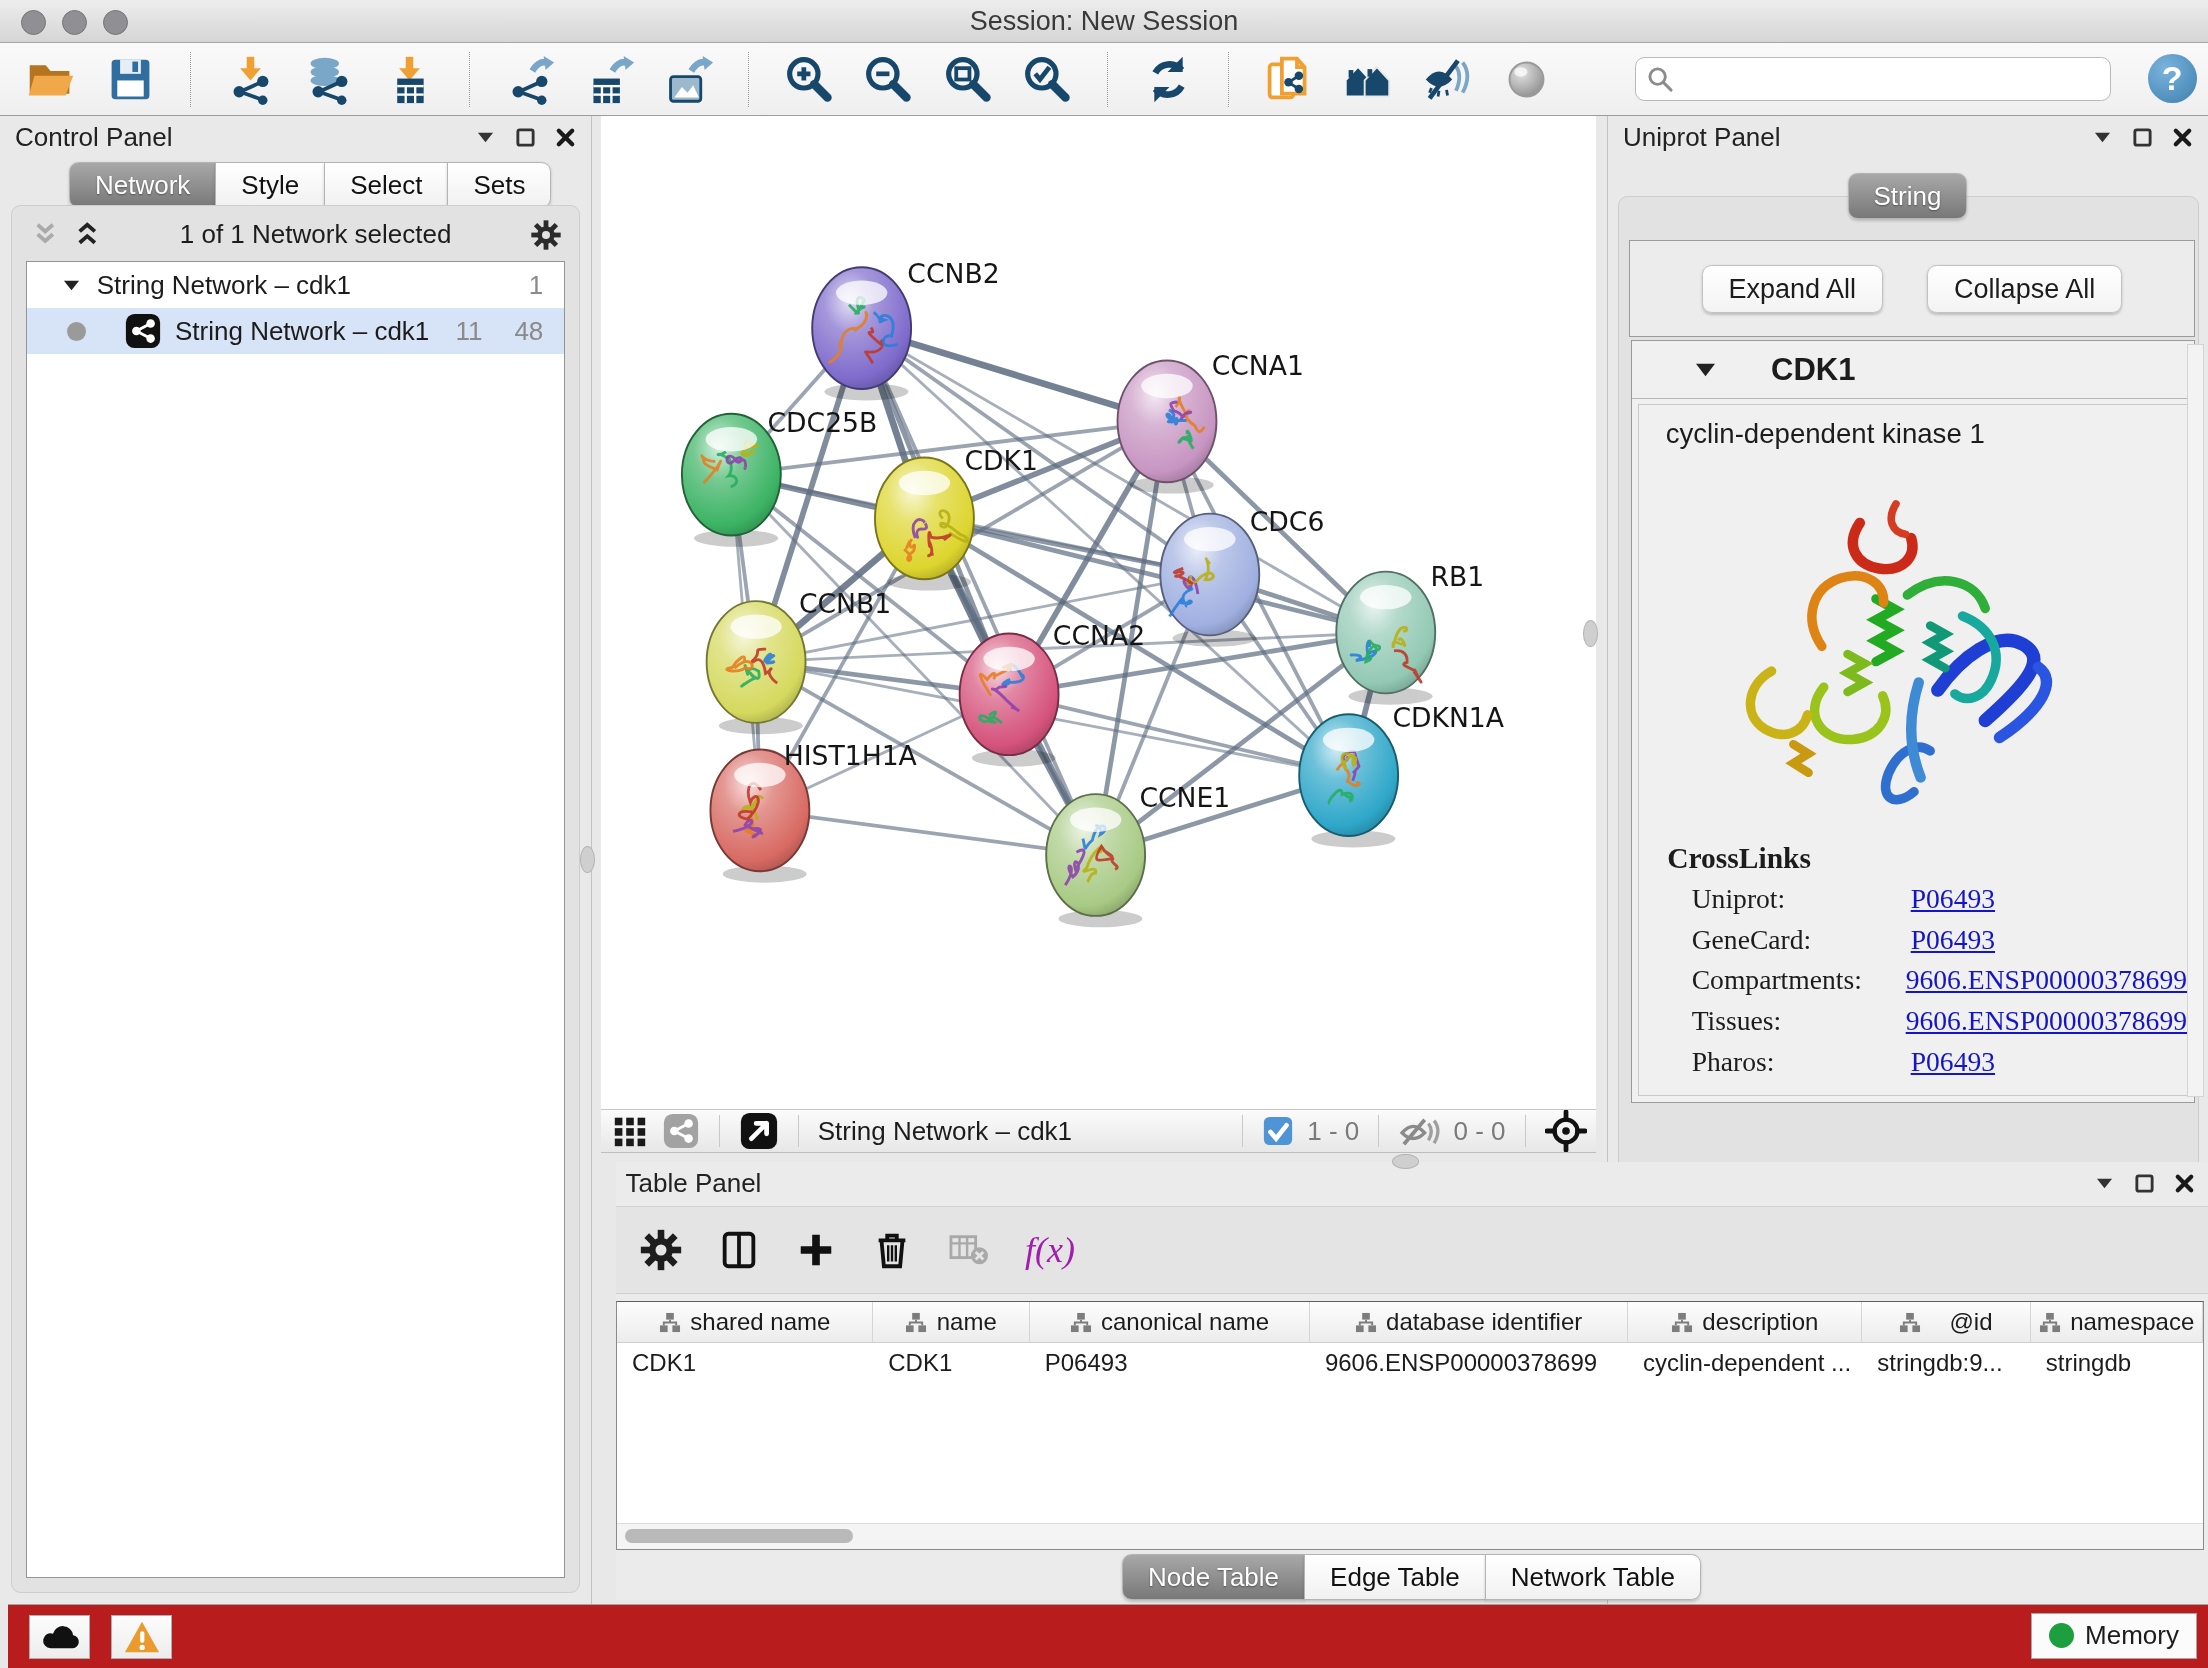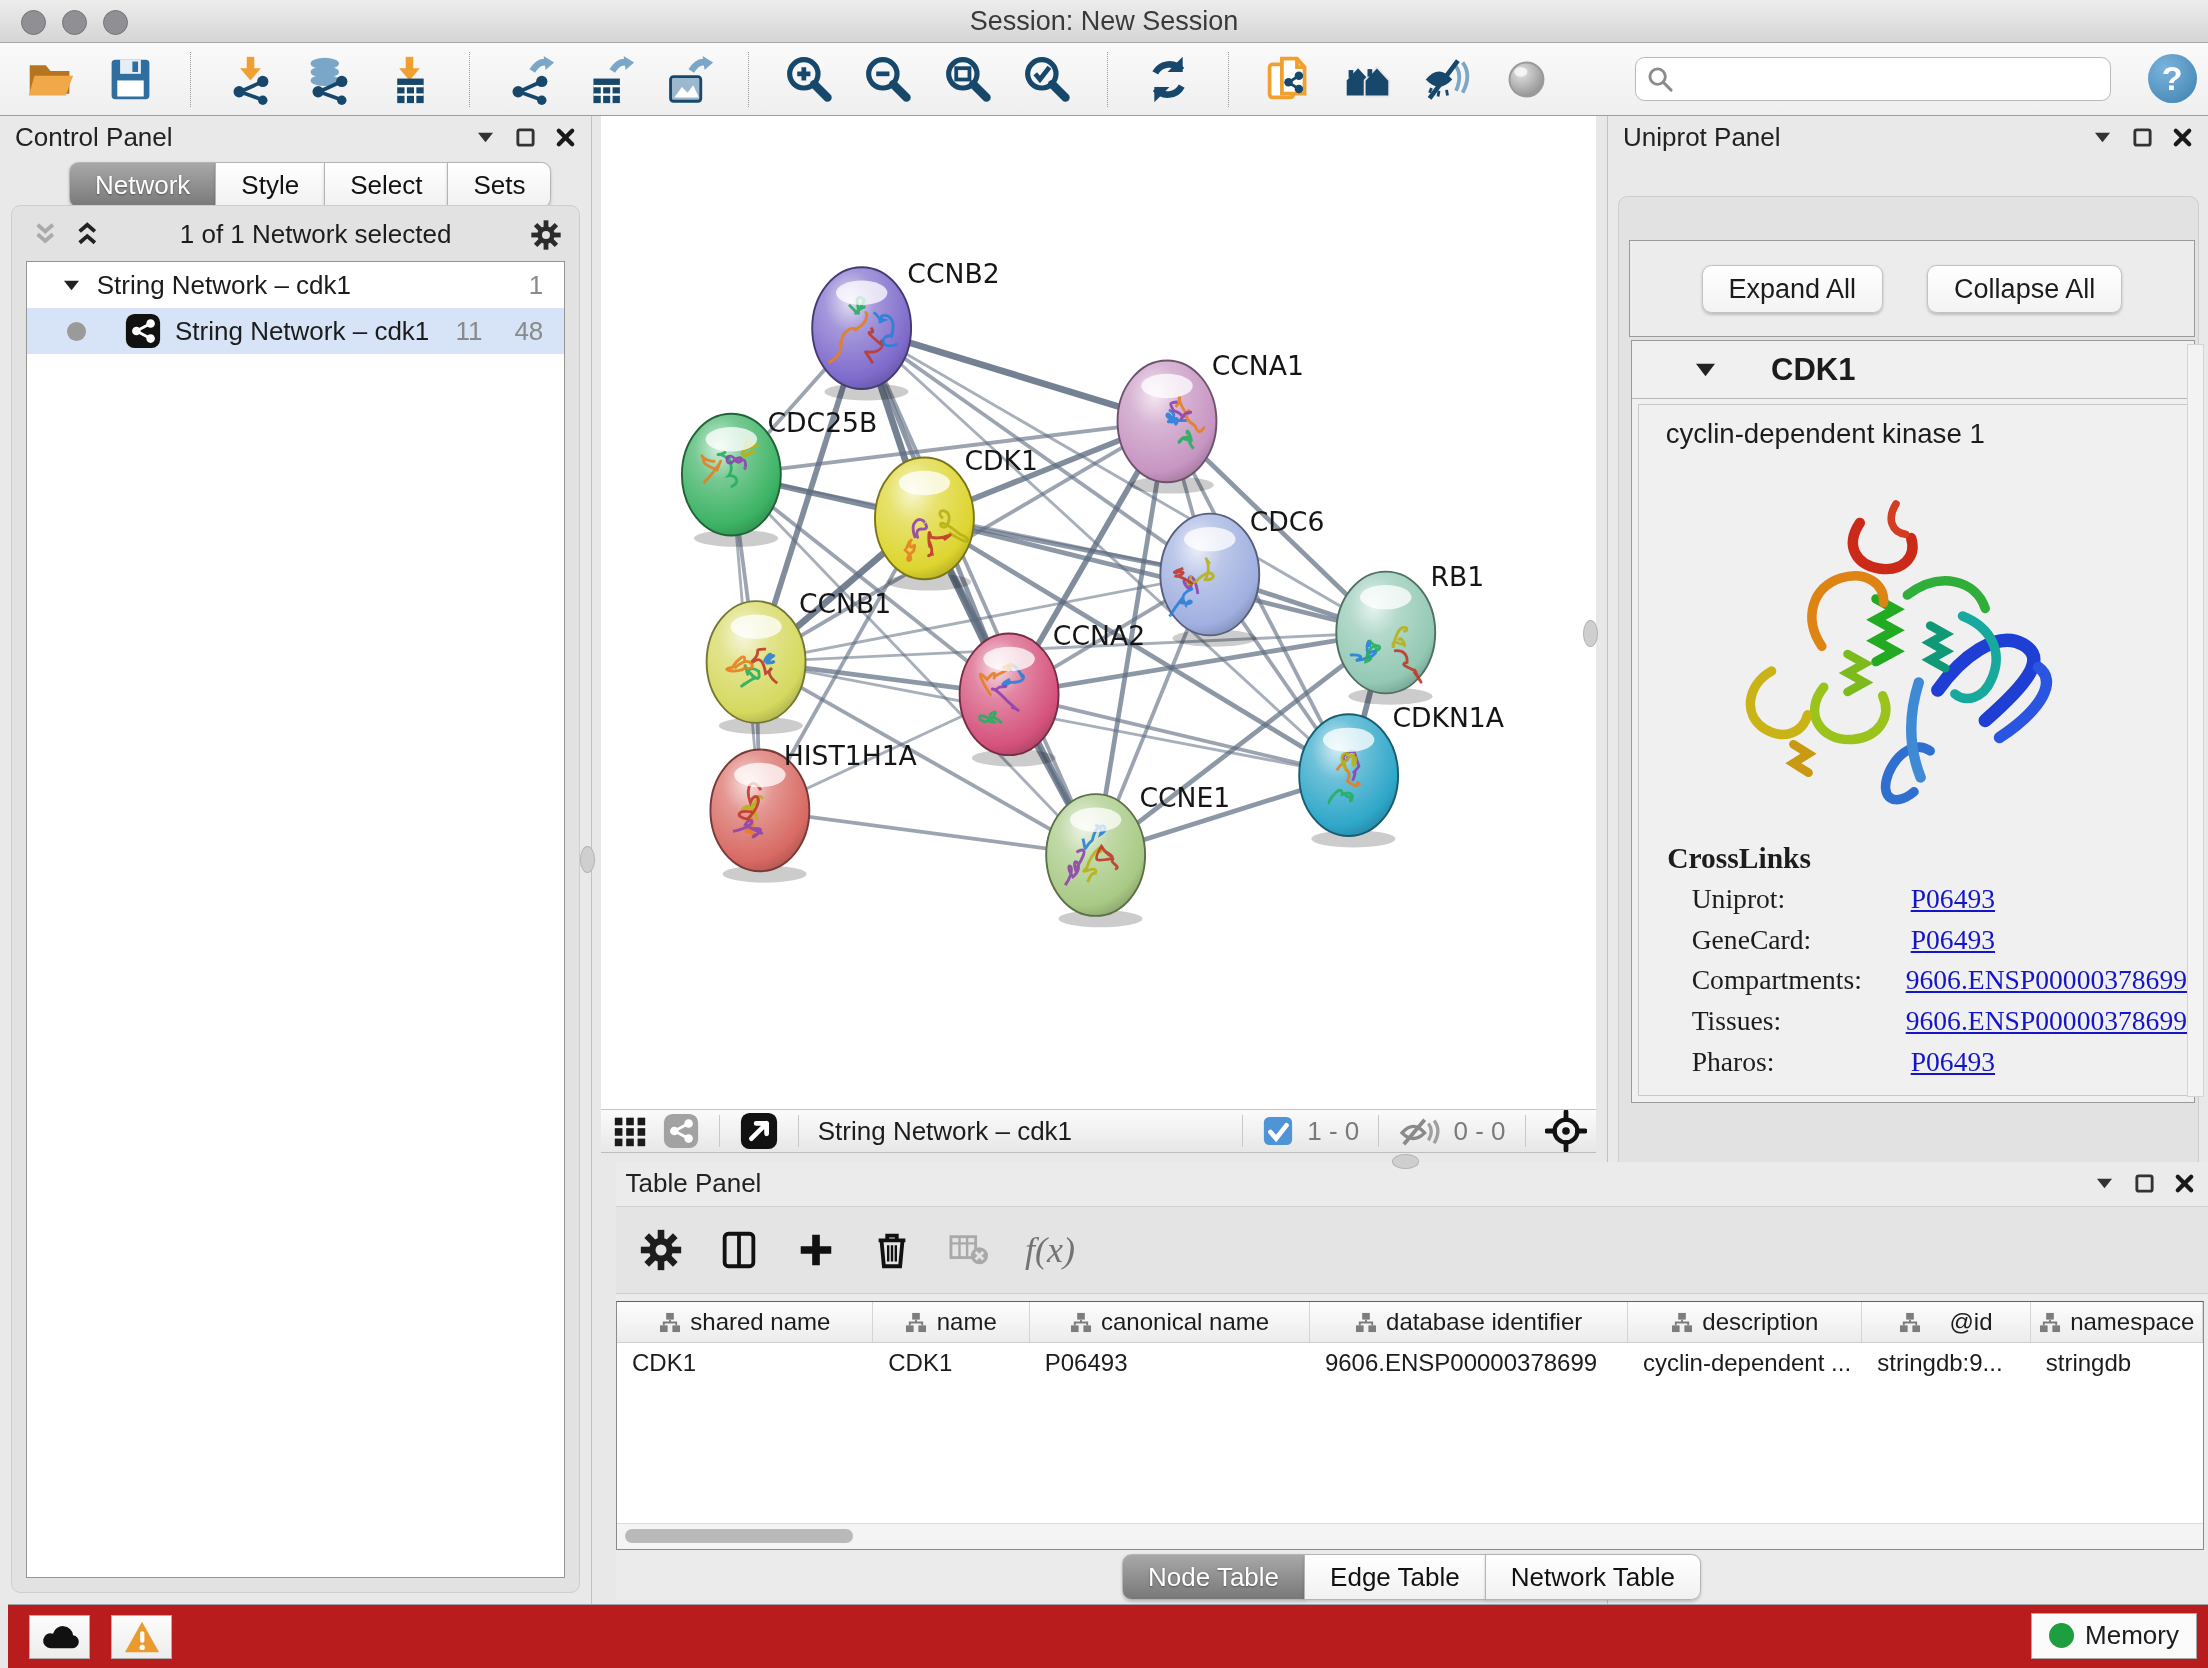--- a/index.html
+++ b/index.html
@@ -69,21 +69,21 @@
   .rp-desc{font-size:27.6px;margin:13.3px 0 0 27px;}
   .xl-title{font-family:"Liberation Serif",serif;font-weight:bold;font-size:29.5px;margin:17px 0 5.7px 28.5px;}
   .xl-row{display:flex;font-family:"Liberation Serif",serif;font-size:27.6px;margin:8.6px 0 8.6px 53px;}
   .xl-row .lab{width:219px;}
   .xl-row a{color:#1515c8;text-decoration:underline;}
   .rp-scroll{position:absolute;right:3.8px;top:228px;width:15px;height:751px;background:#f3f3f3;border:1px solid #d4d4d4;}
   
   .tpanel{position:absolute;left:616px;top:1162px;width:1592px;height:438px;background:#ebebeb;}
   .tp-toolbar{position:absolute;left:0px;right:0px;top:44px;height:88px;background:#e4e4e4;
     border-top:1px solid #d2d2d2;border-bottom:1px solid #cfcfcf;display:flex;align-items:center;gap:34px;padding-left:23px;box-sizing:border-box;}
-  .fx{font-family:"Liberation Serif",serif;font-style:italic;font-size:36px;color:#737373;}
+  .fx{font-family:"Liberation Serif",serif;font-style:italic;font-size:36px;color:#a21caf;}
   .tbox{position:absolute;left:0;right:3.8px;top:139px;height:249px;background:#fff;border:1px solid #8a8a8a;border-top:1.9px solid #606060;box-sizing:border-box;}
   .thead{display:flex;height:40px;background:linear-gradient(#fdfdfd,#ececec);border-bottom:1px solid #cfcfcf;}
   .th{display:flex;align-items:center;justify-content:center;gap:9.5px;font-size:24px;border-right:1px solid #d5d5d5;
       overflow:hidden;white-space:nowrap;box-sizing:border-box;}
   .trowdata{display:flex;height:40px;}
   .td{font-size:24px;line-height:40px;padding-left:15px;overflow:hidden;white-space:nowrap;box-sizing:border-box;}
   .hscroll{position:absolute;left:0;bottom:0;width:100%;height:25px;background:#f4f4f4;border-top:1px solid #dcdcdc;}
   .hthumb{position:absolute;left:7.6px;top:4.8px;width:228px;height:14.3px;border-radius:7.6px;background:#b9b9b9;}
   .tp-tabs{position:absolute;left:0;right:0;top:392px;display:flex;justify-content:center;}
   
@@ -673,20 +673,23 @@
         </svg>
       <svg width="21" height="21" viewBox="0 0 22 22">
           <rect x="3" y="3" width="16" height="16" rx="2" fill="none" stroke="#333" stroke-width="3"></rect>
         </svg>
       <svg width="21" height="21" viewBox="0 0 22 22">
           <path d="M4 4 L18 18 M18 4 L4 18" stroke="#1a1a1a" stroke-width="4.5" stroke-linecap="round"></path>
         </svg>
     </span>
   </div>
   <div class="rp-sub"></div>
+  <div class="rp-tab">
+      <span class="seg only sel">String</span>
+    </div>
   <div class="rp-btnbox">
     <span class="rbtn">Expand All</span>
     <span class="rbtn">Collapse All</span>
   </div>
   <div class="rp-entry">
     <div class="rp-ehdr">
       <svg width="25" height="19" viewBox="0 0 26 20" style="margin-left:61px">
           <path d="M3 4 h20 l-10 13z" fill="#222"></path>
         </svg>
       <span class="rp-gene">CDK1</span>

